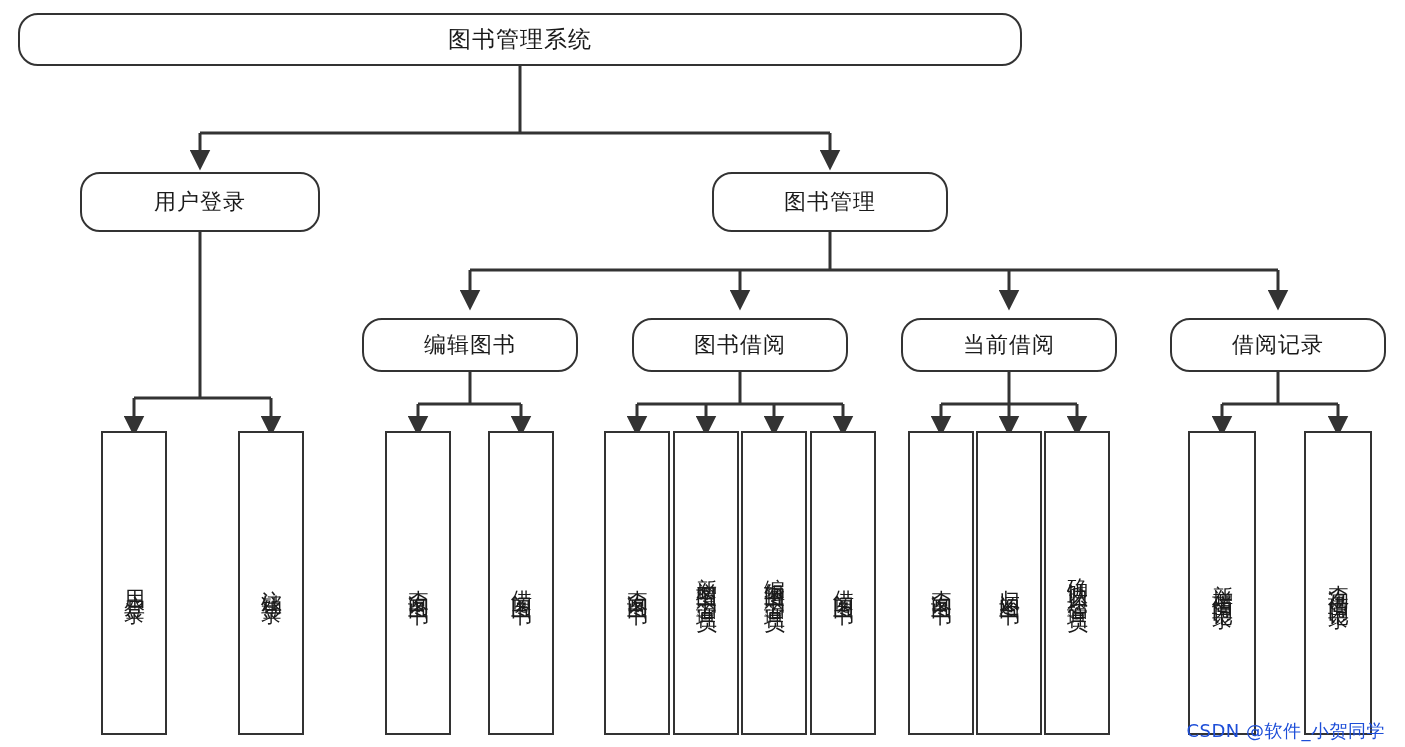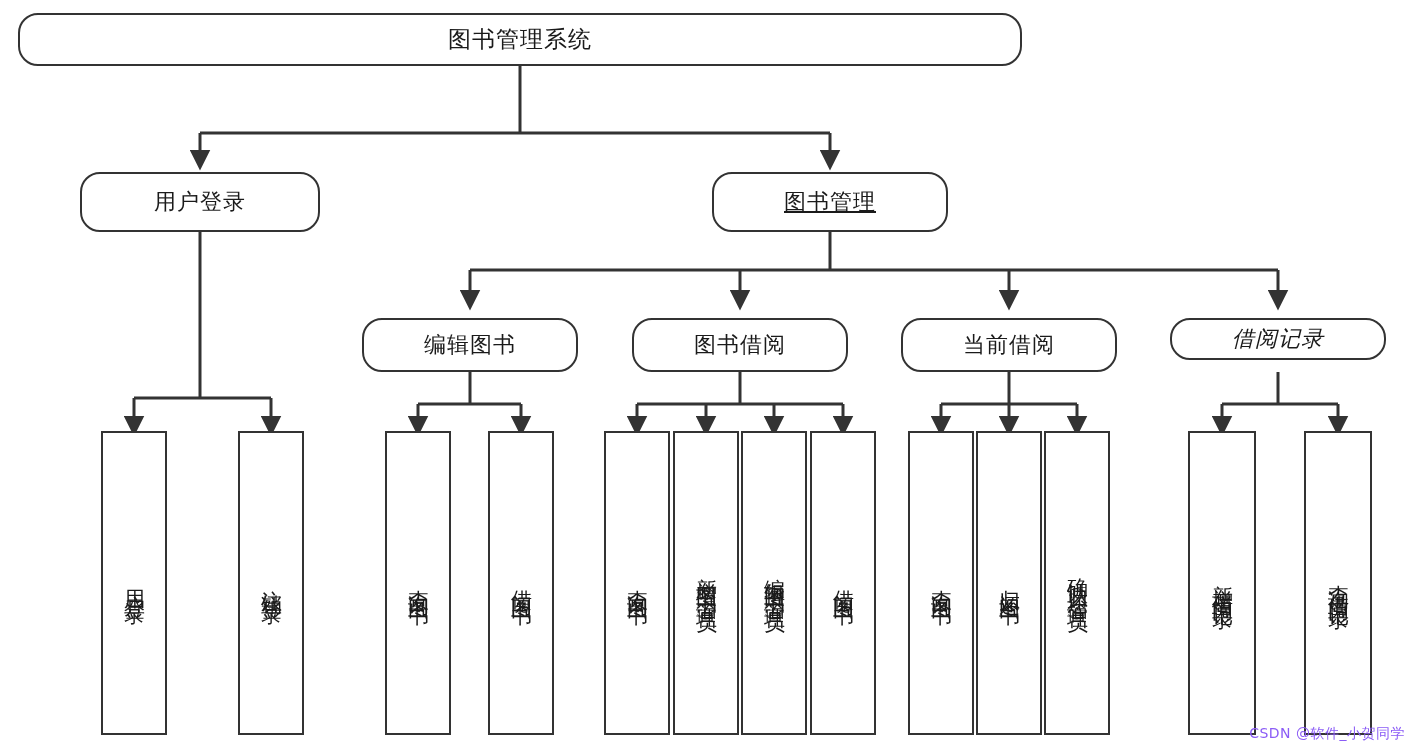--- a/index.html
+++ b/index.html
@@ -53,24 +53,24 @@
     letter-spacing: 5px;
     line-height: 1.1;
     padding: 4px 0;
   }
   .node.vert span {
     writing-mode: vertical-rl;
     text-orientation: upright;
   }
   .watermark {
     position: absolute;
-    right: 0;
+    right: 20px;
     bottom: 4px;
-    font-size: 14px;
-    color: #8b5cf6;
+    font-size: 18px;
+    color: #1d4ed8;
     letter-spacing: 0.5px;
     z-index: 5;
     white-space: nowrap;
   }
 </style>
 </head>
 <body>
 
 <div id="canvas">
 
@@ -124,34 +124,34 @@
     </g>
   </svg>
 
   <div class="node horiz root" style="left:18px; top:13px; width:1004px; height:53px;">
     <span>图书管理系统</span>
   </div>
 
   <div class="node horiz" style="left:80px; top:172px; width:240px; height:60px;">
     <span>用户登录</span>
   </div>
-  <div class="node horiz" style="left:712px; top:172px; width:236px; height:60px;text-decoration:underline;">
+  <div class="node horiz" style="left:712px; top:172px; width:236px; height:60px;">
     <span>图书管理</span>
   </div>
 
   <div class="node horiz" style="left:362px; top:318px; width:216px; height:54px;">
     <span>编辑图书</span>
   </div>
   <div class="node horiz" style="left:632px; top:318px; width:216px; height:54px;">
     <span>图书借阅</span>
   </div>
   <div class="node horiz" style="left:901px; top:318px; width:216px; height:54px;">
     <span>当前借阅</span>
   </div>
-  <div class="node horiz" style="left:1170px; top:318px; width:216px; height:42px;font-style:italic;">
+  <div class="node horiz" style="left:1170px; top:318px; width:216px; height:54px;">
     <span>借阅记录</span>
   </div>
 
   <div class="node vert" style="left:101px; top:431px; width:66px; height:304px;">
     <span>用户登录</span>
   </div>
   <div class="node vert" style="left:238px; top:431px; width:66px; height:304px;">
     <span>注销登录</span>
   </div>
 

